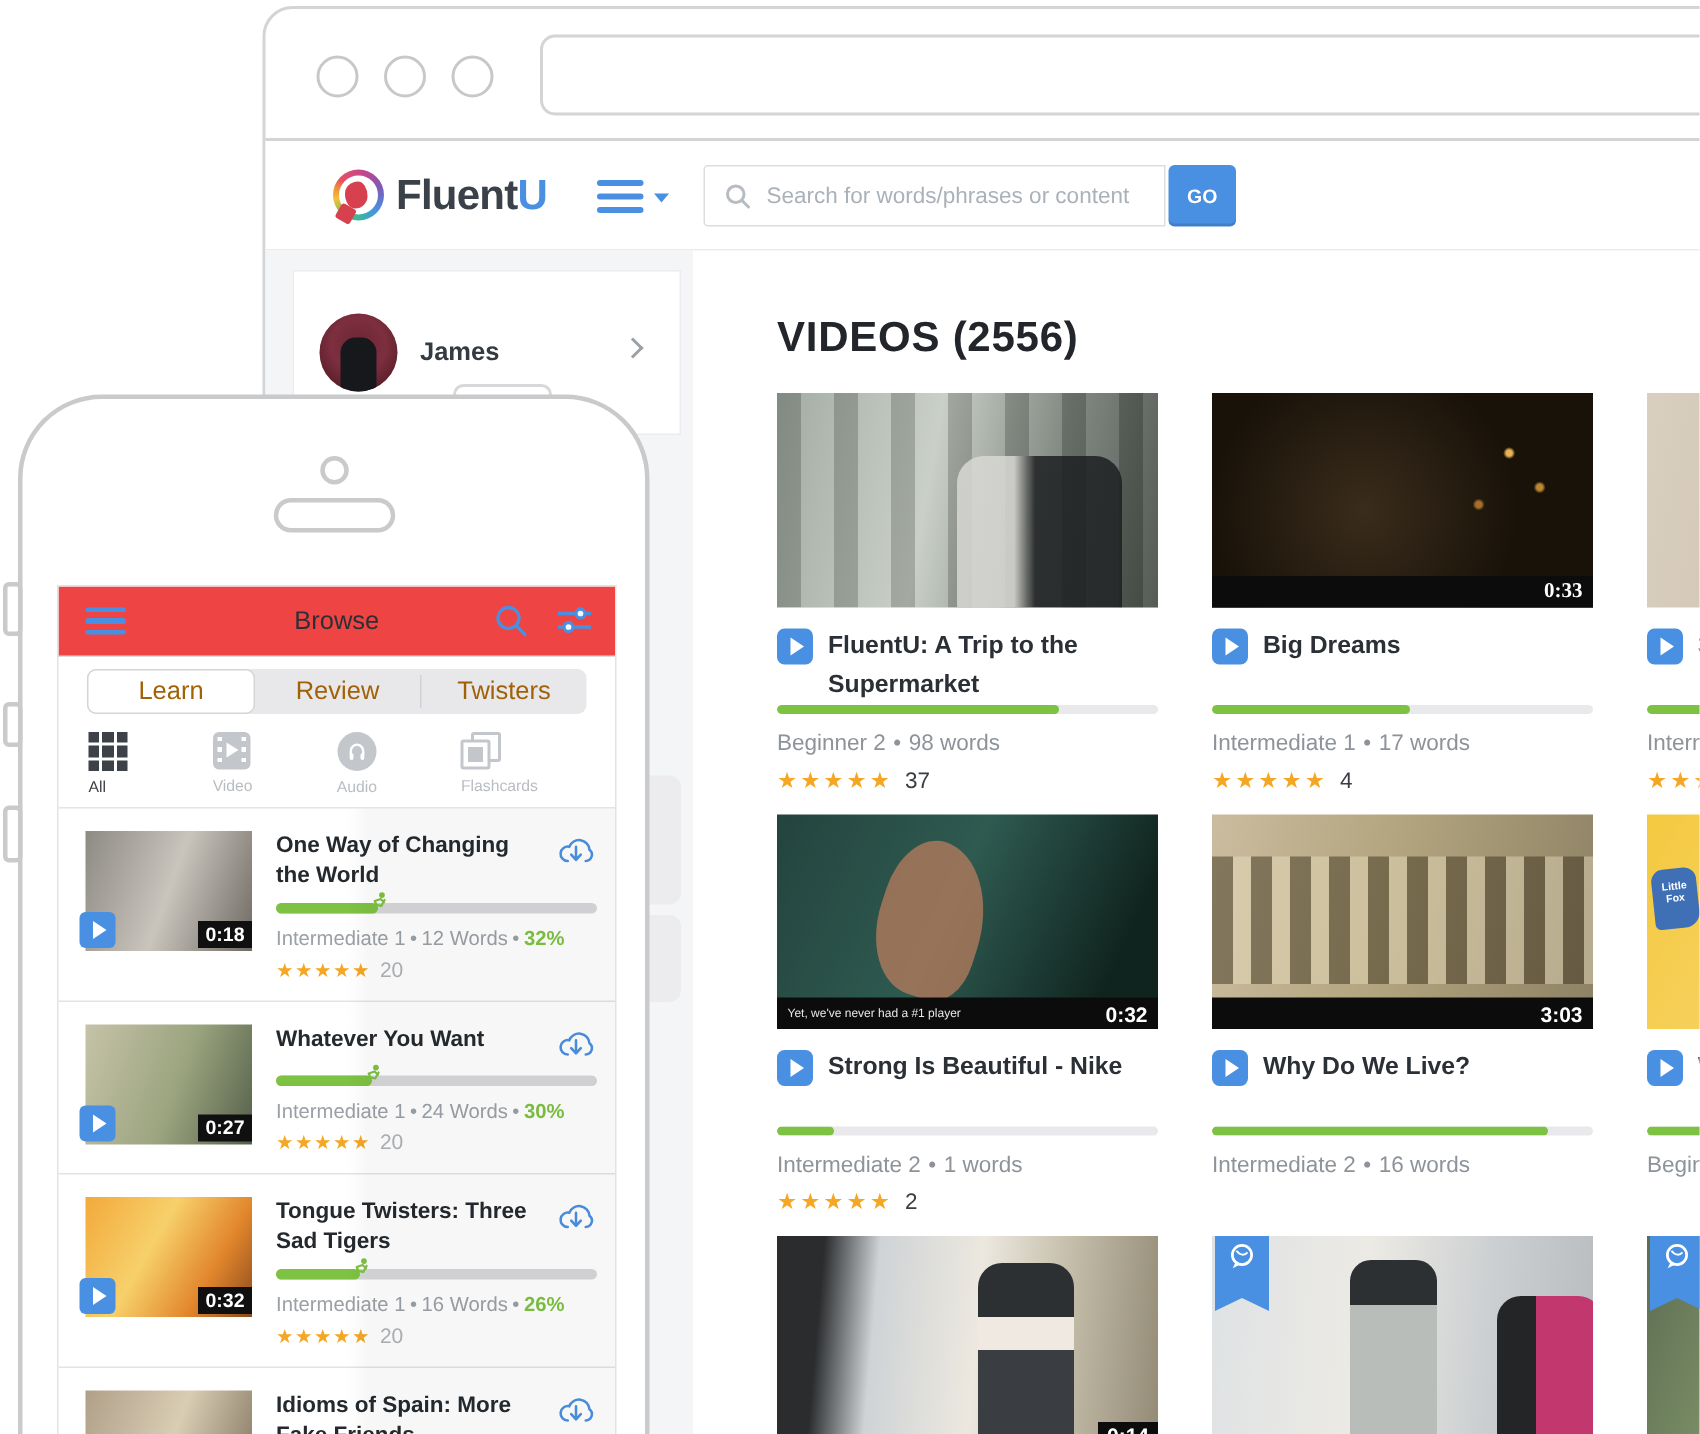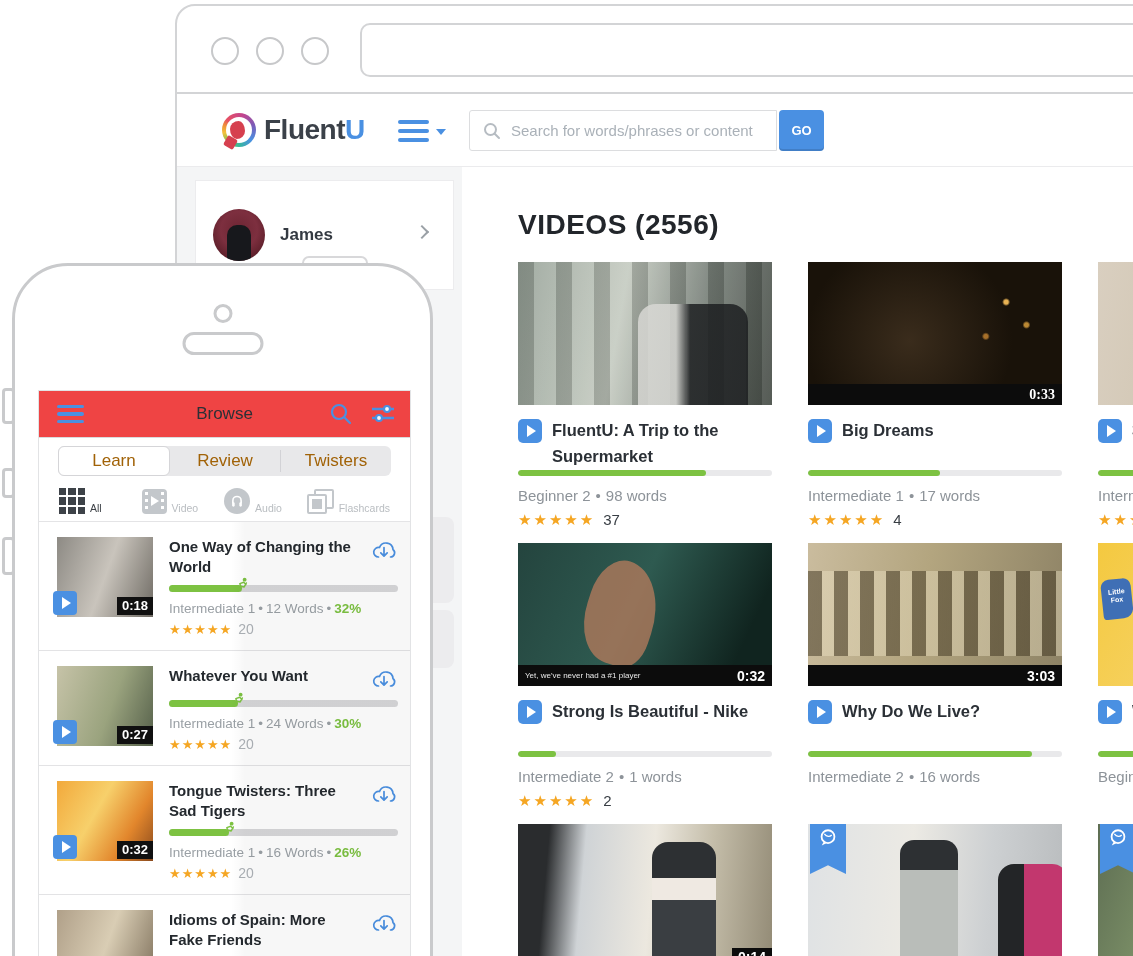--- a/index.html
+++ b/index.html
@@ -203,42 +203,42 @@
   .seg-track {
     margin:8px 19px 0; height:30px; background:#e8e8ea; border-radius:6px;
     display:flex; position:relative;
   }
   .seg { flex:1; display:flex; align-items:center; justify-content:center;
     font-size:17px; color:#a16207; cursor:pointer; position:relative; }
   .seg.active { background:#fff; border:1px solid #d5d5d8; border-radius:6px; font-weight:500; }
   .seg-div { width:1px; background:#d2d2d6; margin:4px 0; }
 
   .pfilters { display:flex; padding:12px 20px 7px; border-bottom:1px solid #e4e4e6; }
-  .pfilter { flex:1; display:flex; align-items:flex-end; gap:5px; cursor:pointer; }
+  .pfilter { flex:1; display:flex; flex-direction:column; align-items:flex-start; gap:5px; cursor:pointer; }
   .pfilter .flabel { font-size:10.5px; color:#b9bdc1; }
   .pfilter.active .flabel { color:#3c4046; }
   .icon-grid { width:26px; height:26px; display:grid; grid-template-columns:repeat(3,1fr); grid-template-rows:repeat(3,1fr); gap:2px; }
   .icon-grid span { background:#3d4248; }
   .icon-video { position:relative; width:25px; height:25px; background:#c3c7cb; border-radius:4px; }
   .icon-video::before { content:""; position:absolute; left:9px; top:7px;
     border-left:8px solid #fff; border-top:5.5px solid transparent; border-bottom:5.5px solid transparent; }
   .icon-video i { position:absolute; top:3px; bottom:3px; width:3px;
     background:repeating-linear-gradient(180deg,#fff 0 3px, transparent 3px 7px); }
   .icon-video i.l{left:3px} .icon-video i.r{right:3px}
   .icon-audio { width:26px; height:26px; border-radius:50%; background:#c3c7cb; display:flex; align-items:center; justify-content:center; }
   .icon-cards { position:relative; width:27px; height:25px; }
   .icon-cards .back { position:absolute; right:0; top:0; width:20px; height:20px; border:2px solid #c3c7cb; border-radius:2px; }
   .icon-cards .front { position:absolute; left:0; bottom:0; width:20px; height:20px; border:2px solid #c3c7cb; border-radius:2px; background:#fff; }
   .icon-cards .front::after { content:""; position:absolute; inset:3px; background:#c3c7cb; }
 
   .plist { position:relative; }
   .screen-shade { position:absolute; left:192px; right:0; top:0; bottom:0; pointer-events:none;
     background:linear-gradient(90deg, rgba(0,0,0,0) 0, rgba(0,0,0,.03) 14px, rgba(0,0,0,.03) 100%); }
   .pitem { display:flex; padding:15px 12px 13px 18px; border-bottom:1px solid #e3e3e5; cursor:pointer; }
-  .pthumb { position:relative; width:96px; height:80px; flex:none; margin-right:16px; }
+  .pthumb { position:relative; width:111px; height:80px; flex:none; margin-right:16px; }
   .pthumb .pplay {
     position:absolute; left:-4px; bottom:2px; width:24px; height:24px; background:#4a90e2;
     border-radius:4px; }
   .pthumb .pplay::after { content:""; position:absolute; left:9px; top:6px;
     border-left:9px solid #fff; border-top:6px solid transparent; border-bottom:6px solid transparent; }
   .pdur { position:absolute; right:0; bottom:2px; background:#101010; color:#fff;
     font-size:13px; font-weight:bold; padding:1px 5px 2px; }
   .pth-woman { background:linear-gradient(110deg,#8d8a84,#c9c4bc 50%,#6e6a63); }
   .pth-man { background:linear-gradient(110deg,#c6c3a8,#9aa37e 55%,#55604a); }
   .pth-tiger { background:linear-gradient(120deg,#f2a93b,#f7d06b 40%,#e2862c 72%,#8a4a1d); }

